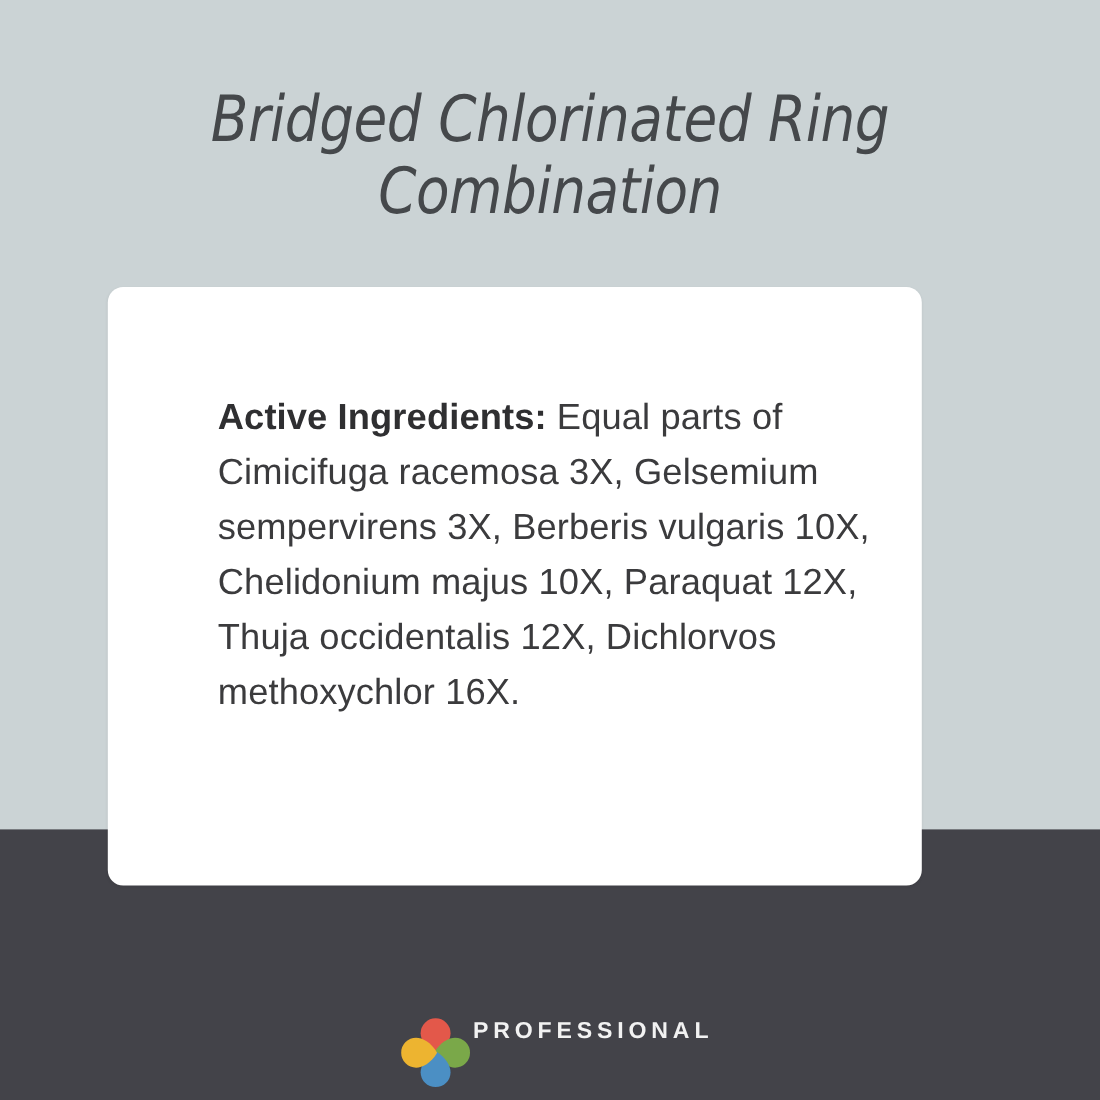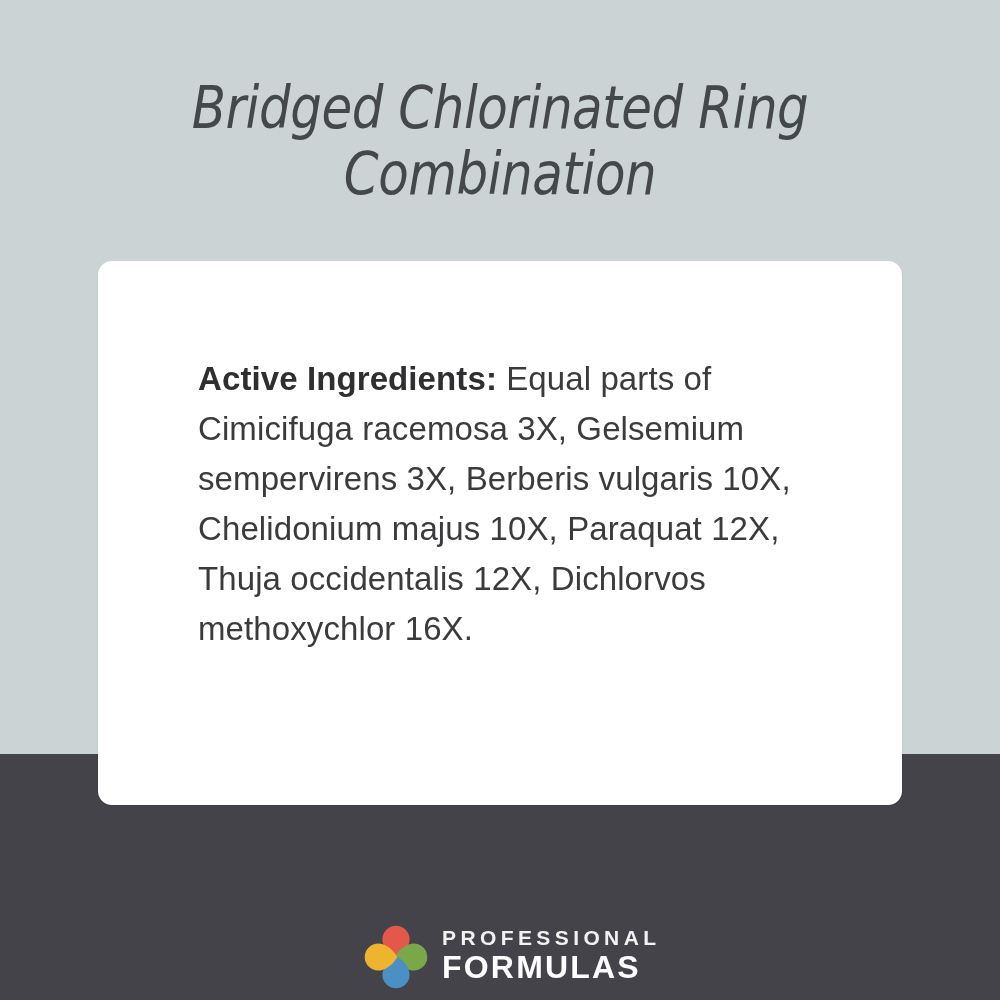--- a/index.html
+++ b/index.html
@@ -53,21 +53,21 @@
     color: #45484b;
     transform: scaleX(0.86);
     transform-origin: 50% 0;
   }
 
   
   .card {
     position: absolute;
     left: 98px;
     top: 226px;
-    width: 804px;
+    width: 740px;
     height: 544px;
     background: #ffffff;
     border-radius: 14px;
     box-shadow: 0 1px 3px rgba(0,0,0,0.06);
   }
 
   .card-body {
     position: absolute;
     left: 100px;
     top: 93px;
@@ -93,21 +93,21 @@
   }
   .logo-mark {
     position: absolute;
     left: 0;
     top: 2px;
     width: 68px;
     height: 68px;
   }
   .logo-text {
     position: absolute;
-    left: 80px;
+    left: 68px;
     top: 5px;
     width: 205px;
   }
   .logo-line1 {
     font-family: "Liberation Sans", sans-serif;
     font-weight: bold;
     font-size: 21px;
     line-height: 24px;
     letter-spacing: 4.4px;
     color: #f2f2f2;
@@ -149,17 +149,16 @@
           <path d="M48 50 C 56 36, 68 30, 76 30 A 20 20 0 0 1 76 70 C 68 70, 56 64, 48 50 Z" fill="#7aa849"></path>
 
           <path d="M50 48 C 64 56, 70 68, 70 76 A 20 20 0 0 1 30 76 C 30 68, 36 56, 50 48 Z" fill="#4b8fc4"></path>
 
           <path d="M52 50 C 44 64, 32 70, 24 70 A 20 20 0 0 1 24 30 C 32 30, 44 36, 52 50 Z" fill="#edb430"></path>
         </g>
       </svg>
     </div>
     <div class="logo-text">
       <div class="logo-line1">PROFESSIONAL</div>
-      <div class="logo-line2">FORMULAS</div>
     </div>
   </div>
 
 </div>
 
 </body></html>

